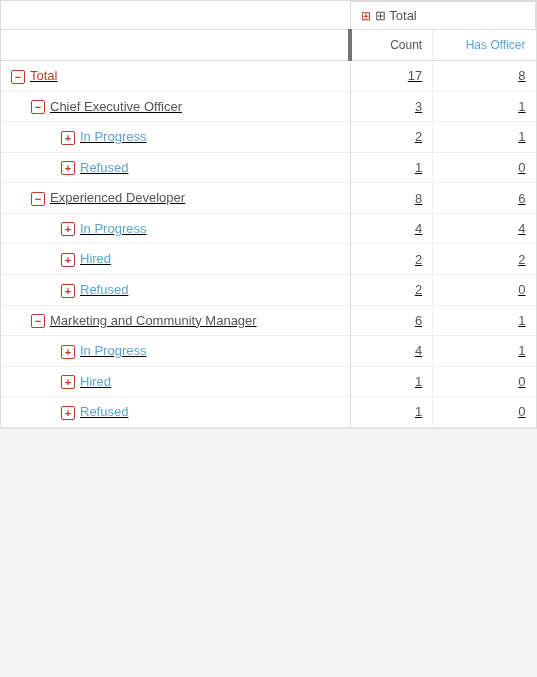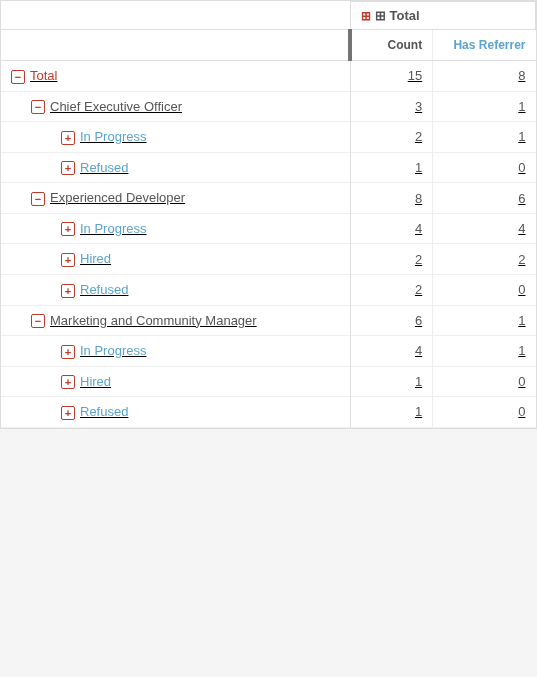--- a/index.html
+++ b/index.html
@@ -28,21 +28,21 @@
 
     table {
       width: 100%;
       border-collapse: collapse;
     }
 
     thead tr th {
       border-bottom: 1px solid #ddd;
       padding: 8px 10px;
       text-align: right;
-      font-weight: bold;
+      font-weight: normal;
     }
 
     .col-label {
       width: 340px;
       text-align: left;
     }
 
     .col-count {
       width: 80px;
       text-align: right;
@@ -97,27 +97,27 @@
     <thead>
       <tr>
         <th class="col-label" style="border-right:1px solid #ddd;"></th>
         <th colspan="2" class="th-total-group" style="color:#555; font-size:13px;">
           <span style="color:#c0392b; font-size:12px; margin-right:4px;">⊞</span><span style="color:#555;">⊞ Total</span>
         </th>
       </tr>
       <tr>
         <th class="col-label" style="border-right:1px solid #ddd; border-top: 1px solid #ddd;"></th>
         <th class="col-count th-sub" style="border-top:1px solid #ddd; border-right:1px solid #eee;">Count</th>
-        <th class="col-referrer th-sub-referrer" style="border-top:1px solid #ddd;">Has Referrer</th>
+        <th class="col-referrer th-sub-referrer" style="border-top:1px solid #ddd;">Has Officer</th>
       </tr>
     </thead>
     <tbody id="table-body">
     <tr>
           <td class="label-cell" style="padding-left: 10px; color: rgb(192, 57, 43); font-weight: 500; border-right: 1px solid rgb(221, 221, 221);"><span style="display: inline-block; width: 14px; height: 14px; border: 1.5px solid rgb(192, 57, 43); border-radius: 2px; color: rgb(192, 57, 43); font-size: 11px; line-height: 12px; text-align: center; margin-right: 5px; vertical-align: middle; font-weight: bold;">−</span><span>Total</span></td>
-          <td style="text-align: right; color: rgb(85, 85, 85); border-right: 1px solid rgb(238, 238, 238);">15</td>
+          <td style="text-align: right; color: rgb(85, 85, 85); border-right: 1px solid rgb(238, 238, 238);">17</td>
           <td style="text-align: right; color: rgb(85, 85, 85);">8</td>
         </tr>
         <tr>
           <td class="label-cell" style="padding-left: 30px; color: rgb(85, 85, 85); font-weight: normal; border-right: 1px solid rgb(221, 221, 221);"><span style="display: inline-block; width: 14px; height: 14px; border: 1.5px solid rgb(192, 57, 43); border-radius: 2px; color: rgb(192, 57, 43); font-size: 11px; line-height: 12px; text-align: center; margin-right: 5px; vertical-align: middle; font-weight: bold;">−</span><span>Chief Executive Officer</span></td>
           <td style="text-align: right; color: rgb(85, 85, 85); border-right: 1px solid rgb(238, 238, 238);">3</td>
           <td style="text-align: right; color: rgb(85, 85, 85);">1</td>
         </tr>
         <tr>
           <td class="label-cell" style="padding-left: 60px; color: rgb(91, 164, 207); font-weight: normal; border-right: 1px solid rgb(221, 221, 221);"><span style="display: inline-block; width: 14px; height: 14px; border: 1.5px solid rgb(192, 57, 43); border-radius: 2px; color: rgb(192, 57, 43); font-size: 11px; line-height: 12px; text-align: center; margin-right: 5px; vertical-align: middle; font-weight: bold;">+</span><span>In Progress</span></td>
           <td style="text-align: right; color: rgb(85, 85, 85); border-right: 1px solid rgb(238, 238, 238);">2</td>

